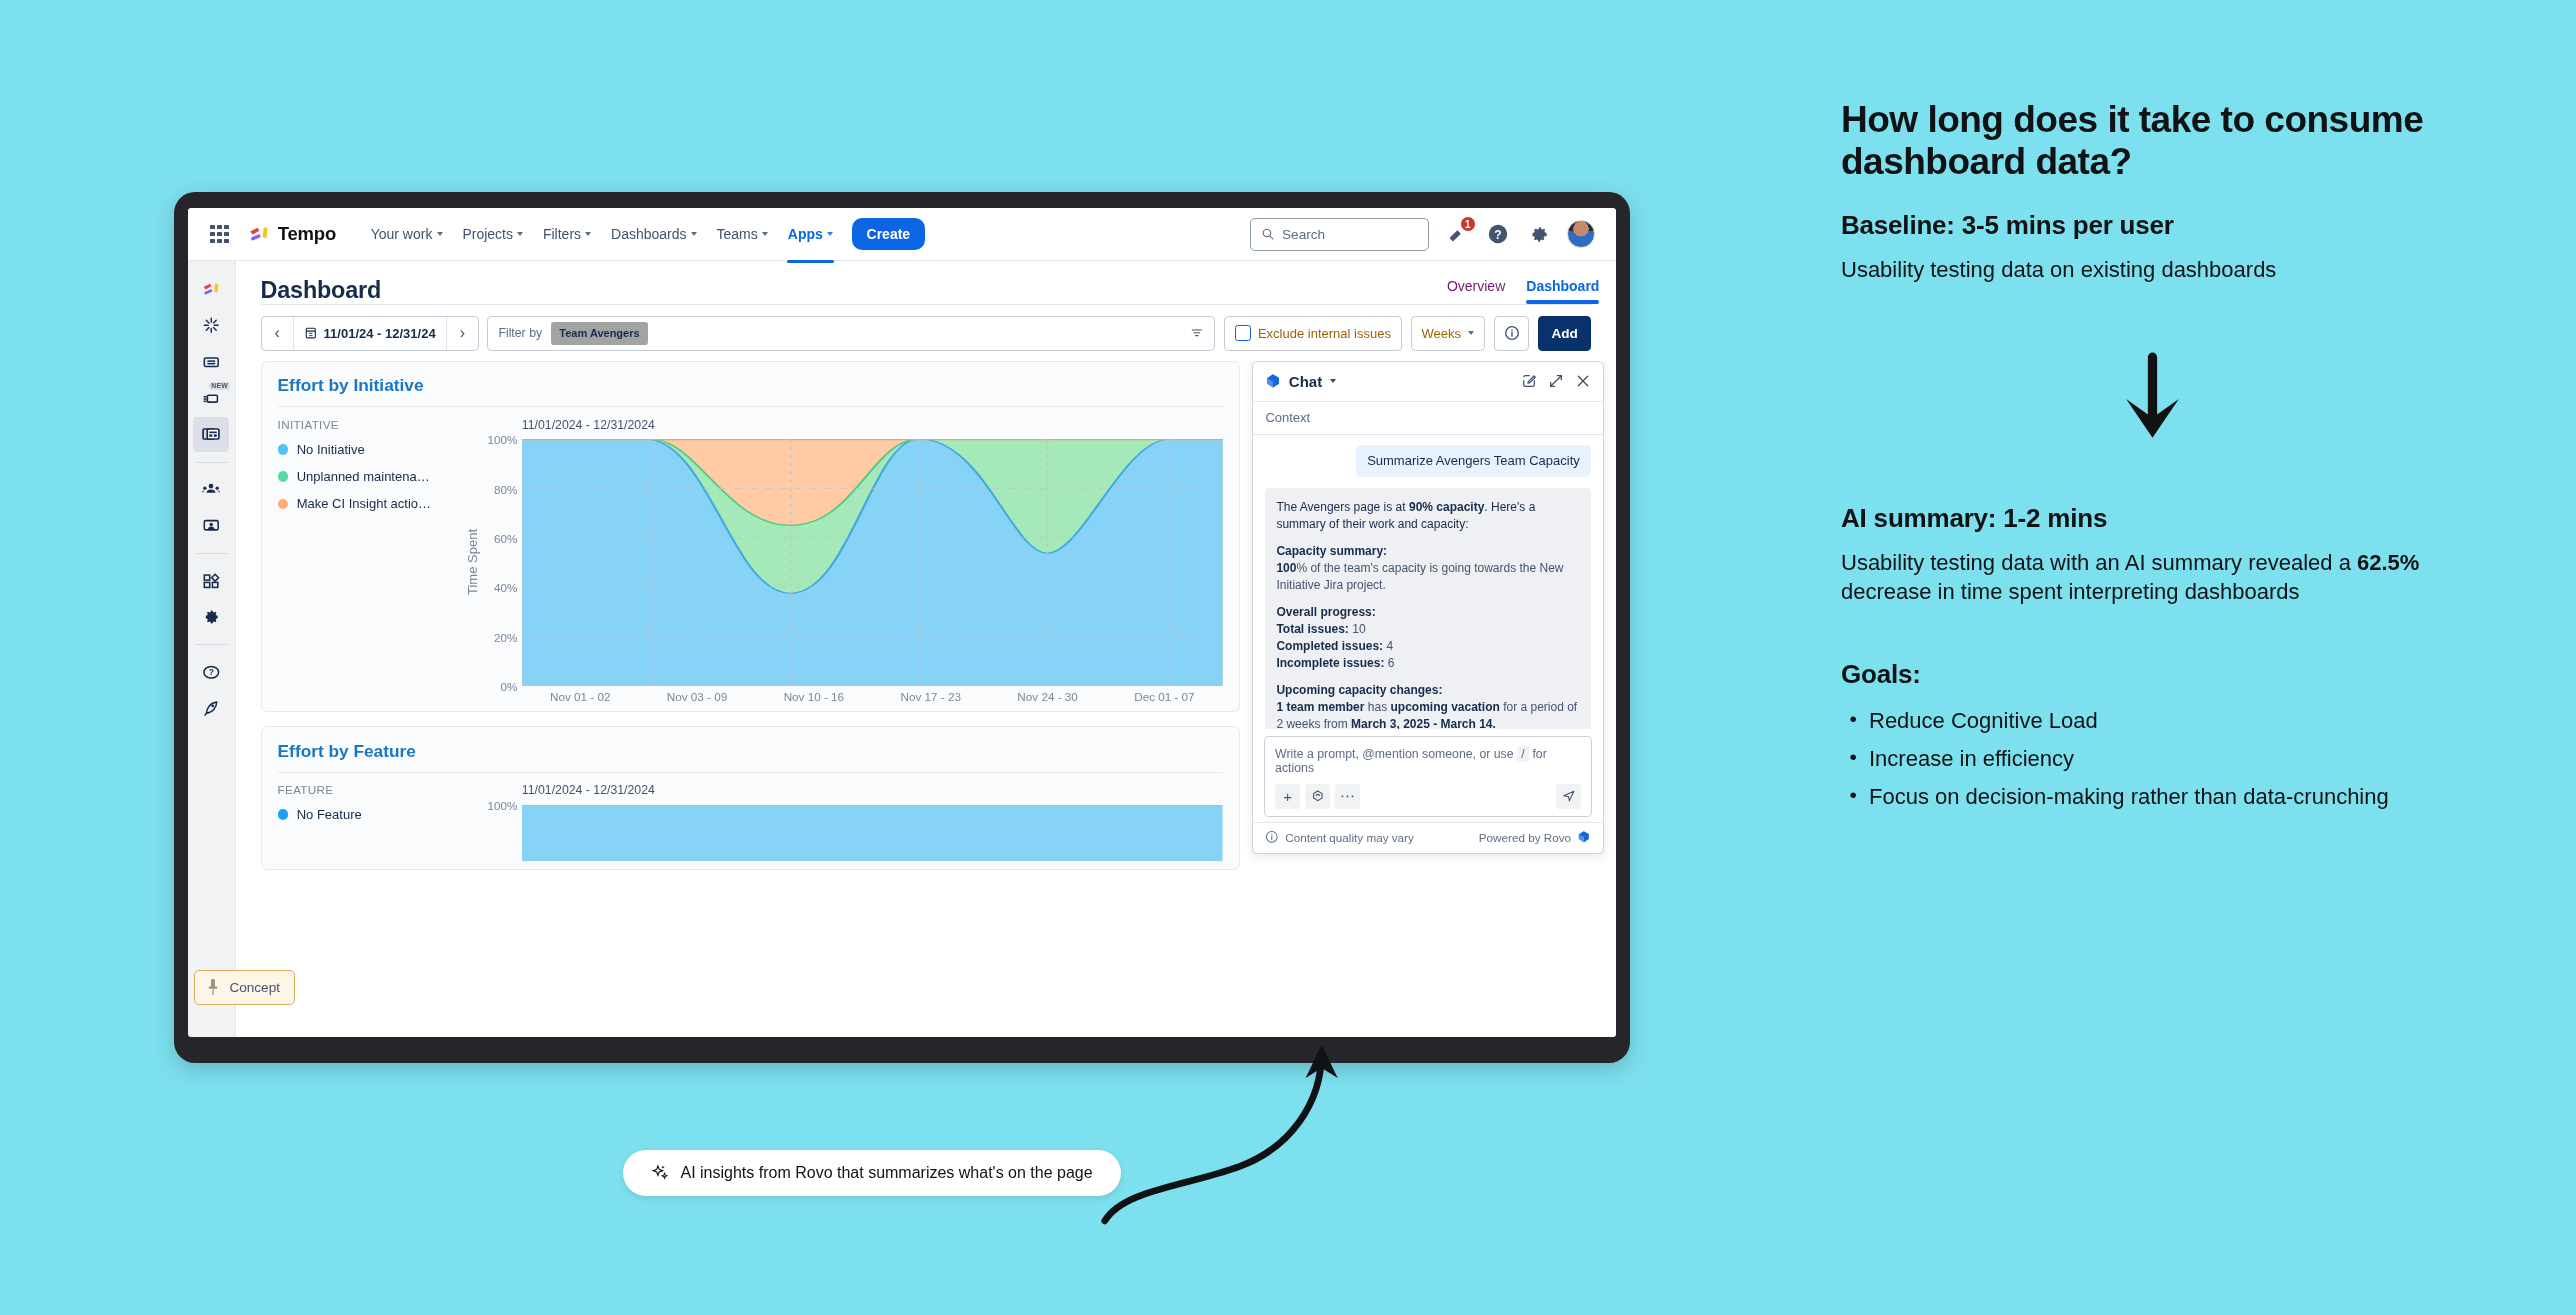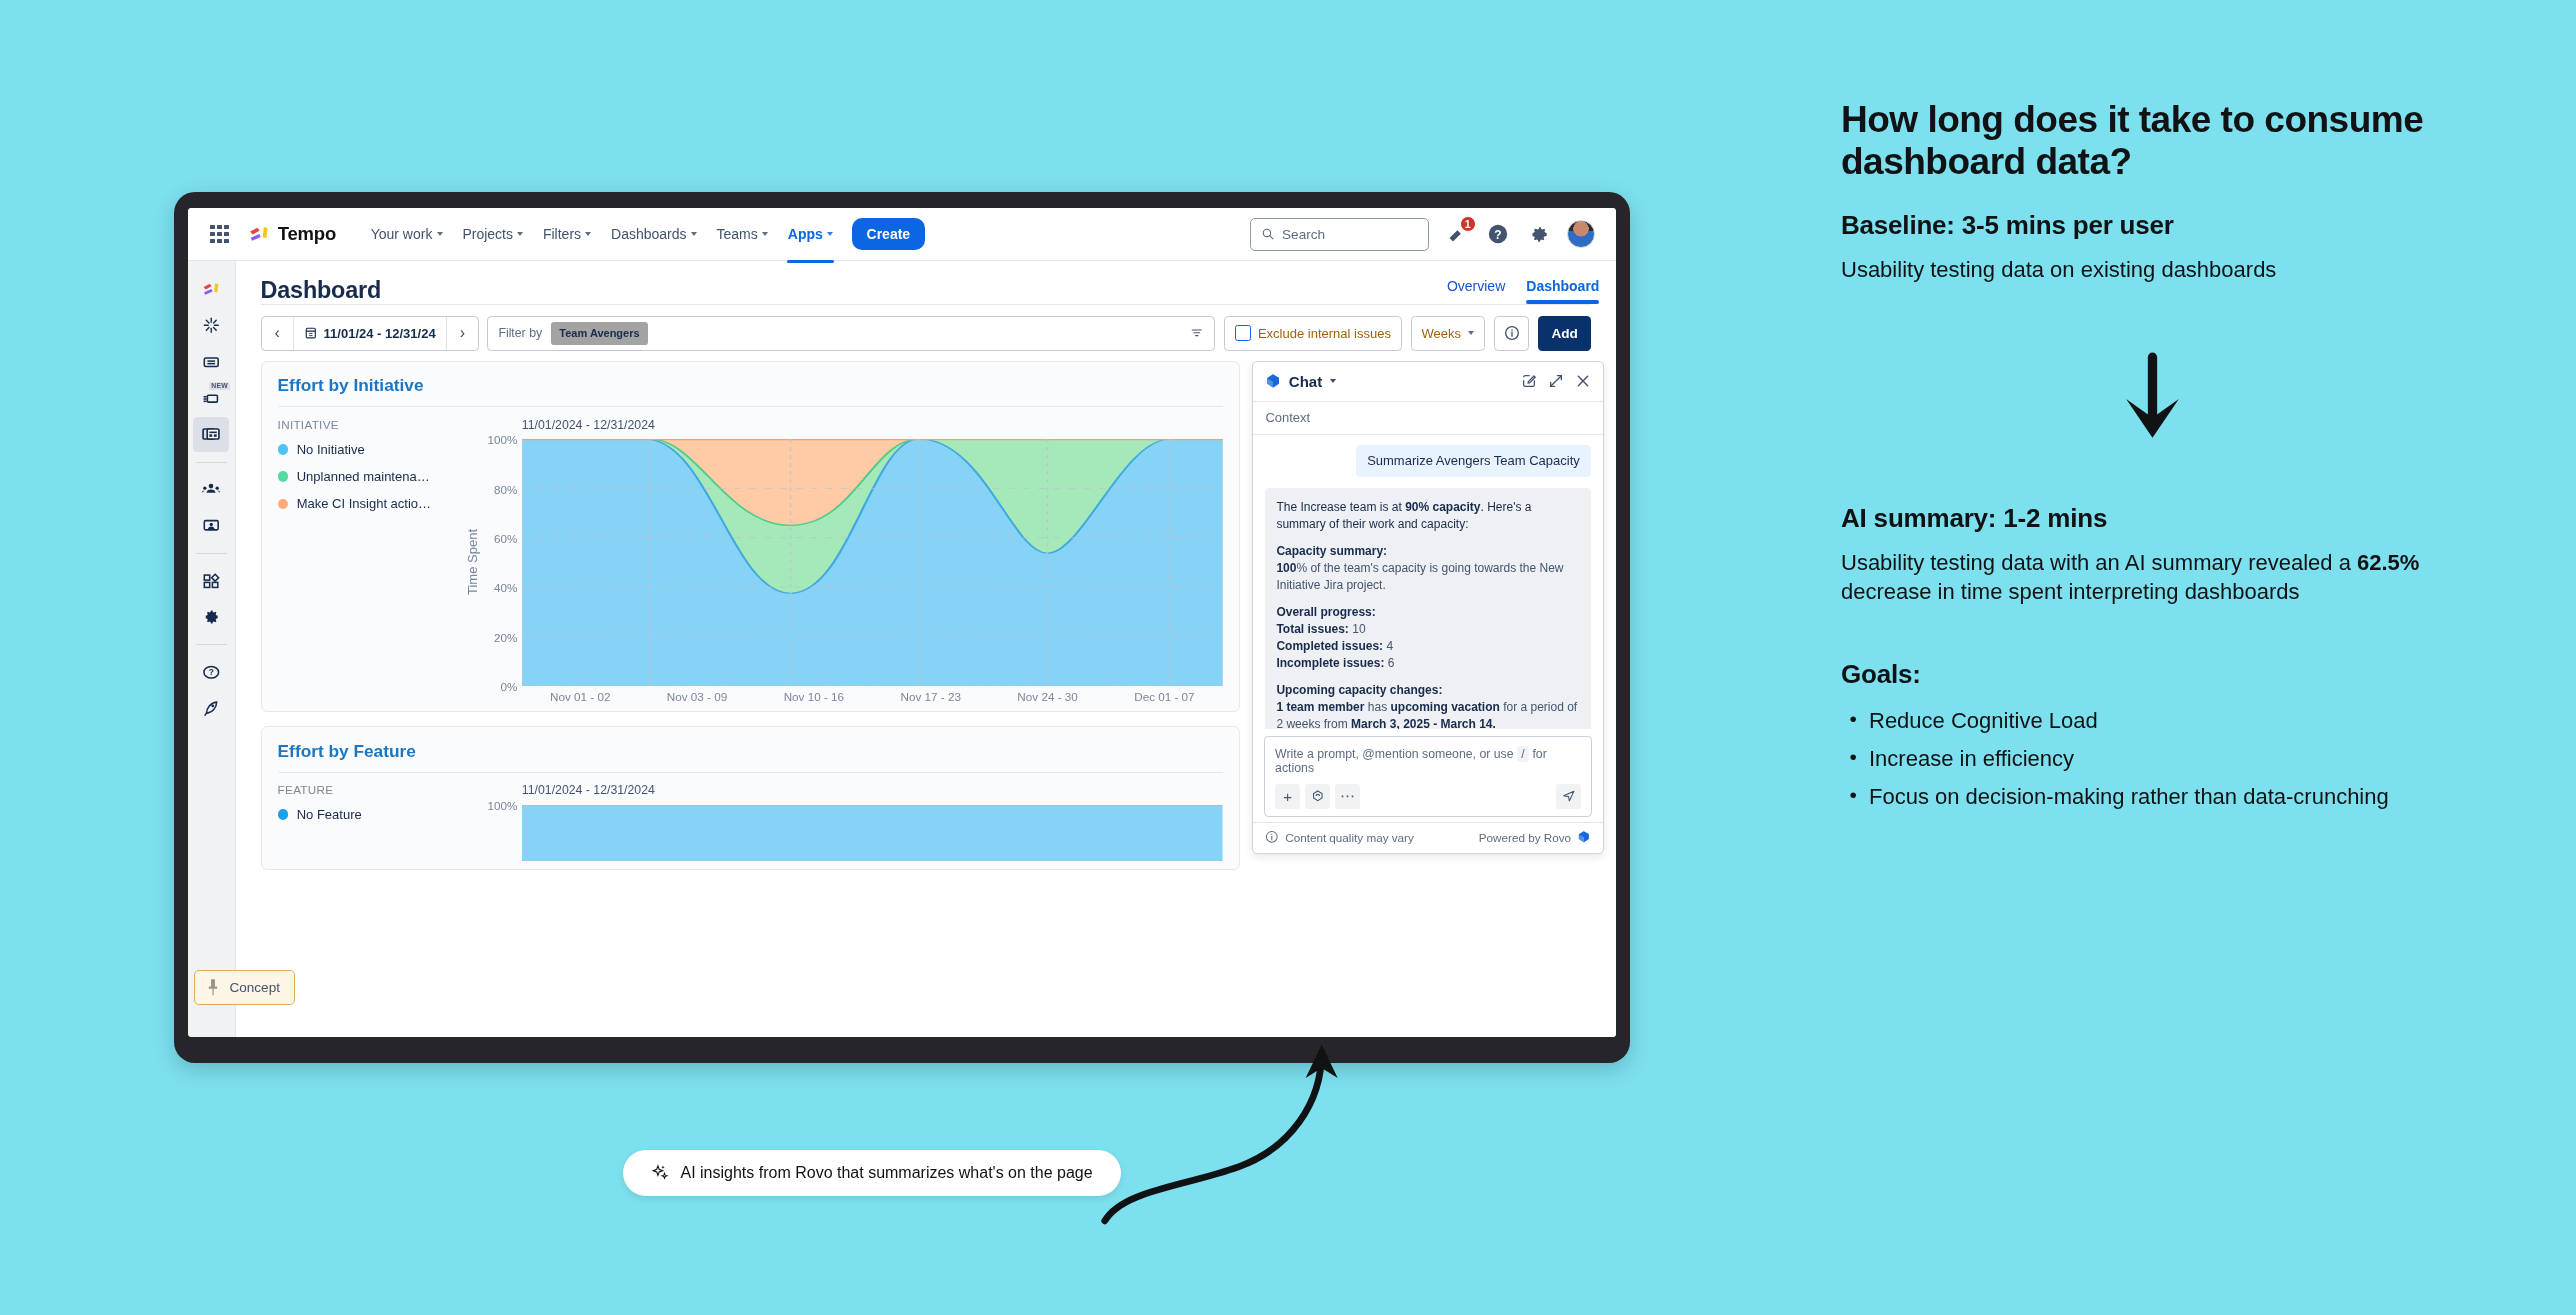--- a/index.html
+++ b/index.html
@@ -103,21 +103,21 @@
     font-size: 6.8px; font-weight: 700; color: #44546F;
     padding: 0.6px 2.5px; border-radius: 1.9px; letter-spacing: 0.2px;
   }
 
   
   .main { flex: 1; display: flex; flex-direction: column; min-width: 0; background:#fff; }
 
   .page-head { display: flex; align-items: flex-end; padding: 16px 17px 0 25px; }
   .page-title { font-size: 23.4px; font-weight: 600; color: #172B4D; letter-spacing: -0.2px; }
   .page-tabs { margin-left: auto; display: flex; gap: 21px; align-items: flex-end; }
-  .ptab { position: relative; font-size: 14px; color: #1d4ed8; padding-bottom: 10px; cursor: pointer; }
+  .ptab { position: relative; font-size: 14px; color: #701a75; padding-bottom: 10px; cursor: pointer; }
   .ptab.active { color: #0C66E4; font-weight: 600; }
   .ptab.active::after { content:""; position:absolute; left:0; right:0; bottom:0;
     height: 3.7px; background:#0C66E4; border-radius:1.9px; }
   .head-rule { height: 0.6px; background:#E3E6EA; margin: 0 25px; }
 
   
   .toolbar { display: flex; align-items: center; gap: 8.6px; padding: 11px 25px 10px 25px; }
   .seg { display: flex; align-items: center; border: 1.2px solid #C3CAD4; border-radius: 4.3px;
     height: 35px; overflow: hidden; background:#fff; }
   .seg-btn { width: 31px; height: 100%; display:flex; align-items:center; justify-content:center;
@@ -632,21 +632,21 @@
                   </span>
                 </div>
               </div>
 
               <div class="chat-ctx">Context</div>
 
               <div class="chat-scroll">
                 <div class="user-msg">Summarize Avengers Team Capacity</div>
                 <div class="ai-msg">
                   <p>
-                    <span class="dark">The Increase team is at </span><b>90% capacity</b><span class="dark">. Here's a summary of their work and capacity:</span>
+                    <span class="dark">The Avengers page is at </span><b>90% capacity</b><span class="dark">. Here's a summary of their work and capacity:</span>
                   </p>
                   <p>
                     <b>Capacity summary:</b><br>
                     <b>100</b><span>% of the team's capacity is going towards the New Initiative Jira project.</span>
                   </p>
                   <p>
                     <b>Overall progress:</b><br>
                     <b>Total issues:</b> <span>10</span><br>
                     <b>Completed issues:</b> <span>4</span><br>
                     <b>Incomplete issues:</b> <span>6</span>

